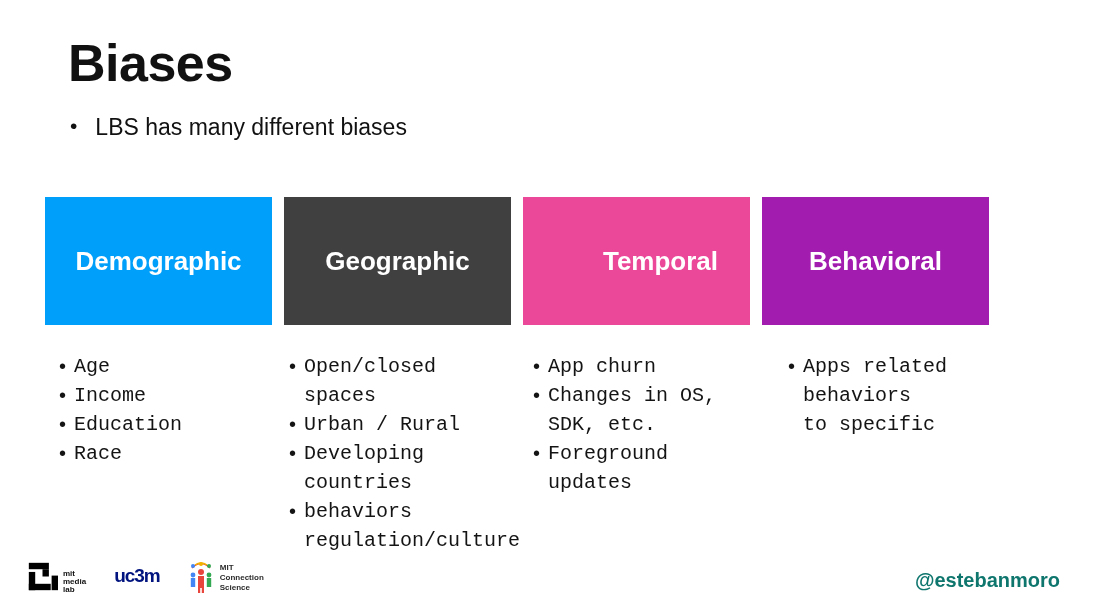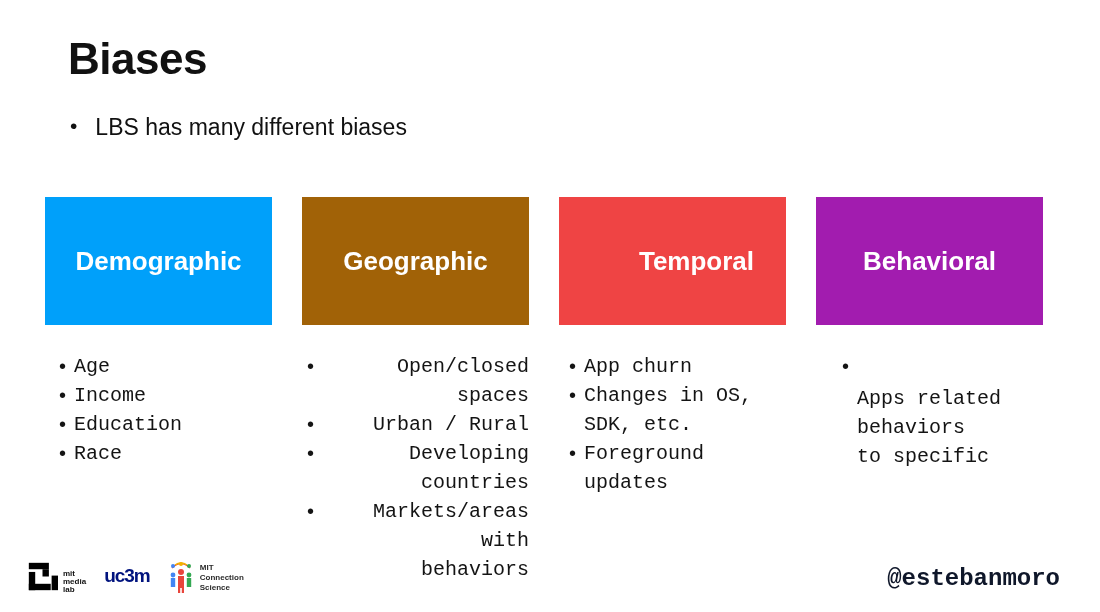--- a/index.html
+++ b/index.html
@@ -6,79 +6,79 @@
   body {
     width:1100px; height:612px;
     background:#ffffff;
     font-family:"Liberation Sans", sans-serif;
     color:#111111;
     position:relative;
     overflow:hidden;
   }
   .title {
     position:absolute; left:68px; top:34px;
-    font-size:44px; font-weight:bold; line-height:1.15;
+    font-size:52px; font-weight:bold; line-height:1.15;
     letter-spacing:-0.5px;
   }
   .intro {
     position:absolute; left:70px; top:113px;
     font-size:23px; line-height:1.25;
     display:flex; gap:18px;
   }
   .intro .dot { font-size:21px; }
 
   .columns {
     position:absolute; left:45px; top:197px;
     display:grid;
     grid-template-columns:repeat(4, 227px);
-    column-gap:30px;
+    column-gap:12px;
   }
   .header-box {
     height:128px;
     display:flex; align-items:center; justify-content:center;
     color:#ffffff; font-weight:bold; font-size:26px;
     text-align:center;
   }
   .items { margin-top:27px; }
   .item {
     display:flex; gap:8px;
     font-size:20px; line-height:29px;
     color:#141414;
   }
   .item .dot { flex:none; }
   .item .ln { display:block;font-family:Liberation Mono, monospace; }
   .col:nth-child(1) .items { padding-left:14px; }
   .col:nth-child(2) .items { padding-left:5px; }
-  .col:nth-child(2) .txt   { width:214px;text-align:right; }
+  .col:nth-child(2) .txt   { width:214px; }
   .col:nth-child(3) .items { padding-left:10px; }
   .col:nth-child(3) .txt   { width:232px; }
   .col:nth-child(4) .items { padding-left:26px; }
-  .col:nth-child(4) .txt   { width:152px;margin-top:32px; }
+  .col:nth-child(4) .txt   { width:152px; }
 
   .footer-left {
     position:absolute; left:27px; bottom:14px;
-    display:flex; align-items:center; gap:18px;
+    display:flex; align-items:center; gap:28px;
   }
   .medialab { display:flex; align-items:flex-end; gap:5px; }
   .medialab .tiny-lines {
     font-size:8px; line-height:8px; font-weight:bold; color:#111;
     padding-bottom:2px;
   }
   .uc3m {
     font-size:19px; font-weight:bold; color:#00137E;
     letter-spacing:-1px;
     transform:translateY(-2px);
   }
   .connsci { display:flex; align-items:center; gap:6px; }
   .connsci .tiny-lines {
     font-size:8px; line-height:10px; font-weight:bold; color:#2b2b2b;
   }
   .handle {
     position:absolute; right:40px; bottom:20px;
-    font-size:24px; font-weight:bold; color:#0f172a;font-family:Liberation Mono, monospace;
+    font-size:20px; font-weight:bold; color:#0f766e;
   }
 </style>
 </head>
 <body>
 
 <div class="title">Biases</div>
 
 <div class="intro">
   <span class="dot">•</span>
   <span>LBS has many different biases</span>
@@ -110,21 +110,21 @@
       <div class="item">
         <span class="dot">•</span>
         <span class="txt">
             <span class="ln">Race</span>
           </span>
       </div>
     </div>
   </div>
 
   <div class="col">
-    <div class="header-box" style="background-color: #a16207;">Geographic</div>
+    <div class="header-box" style="background-color: #404040;">Geographic</div>
     <div class="items">
       <div class="item">
         <span class="dot">•</span>
         <span class="txt">
           <span class="ln">Open/closed</span>
           <span class="ln">spaces</span>
         </span>
       </div>
       <div class="item">
         <span class="dot">•</span>
@@ -135,29 +135,29 @@
       <div class="item">
         <span class="dot">•</span>
         <span class="txt">
           <span class="ln">Developing</span>
           <span class="ln">countries</span>
         </span>
       </div>
       <div class="item">
         <span class="dot">•</span>
         <span class="txt">
-          <span class="ln">Markets/areas with</span>
           <span class="ln">behaviors</span>
-        </span>
-      </div>
-    </div>
-  </div>
-
-  <div class="col">
-    <div class="header-box" style="background-color: #ef4444; padding-left: 48px;">Temporal</div>
+          <span class="ln">regulation/culture</span>
+        </span>
+      </div>
+    </div>
+  </div>
+
+  <div class="col">
+    <div class="header-box" style="background-color: #ec4899; padding-left: 48px;">Temporal</div>
     <div class="items">
       <div class="item">
         <span class="dot">•</span>
         <span class="txt">
             <span class="ln">App churn</span>
           </span>
       </div>
       <div class="item">
         <span class="dot">•</span>
         <span class="txt">

